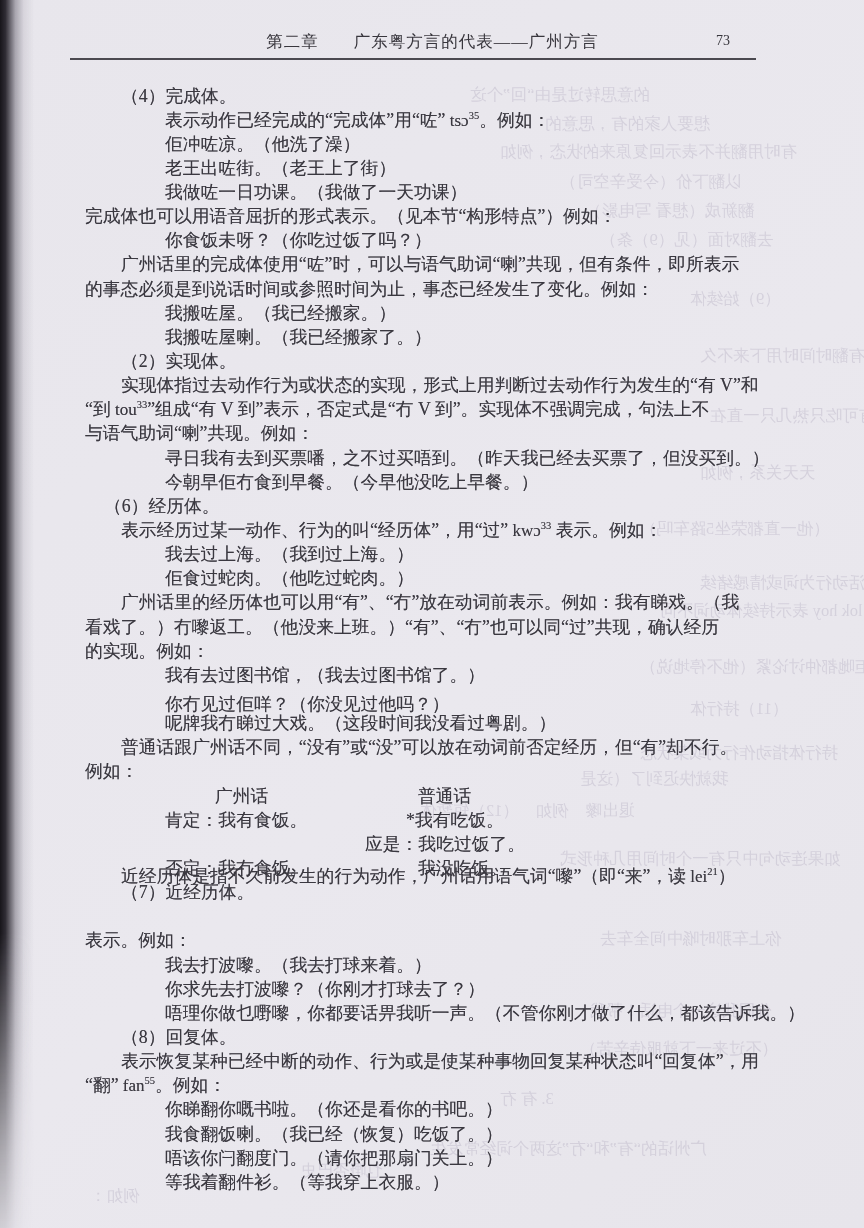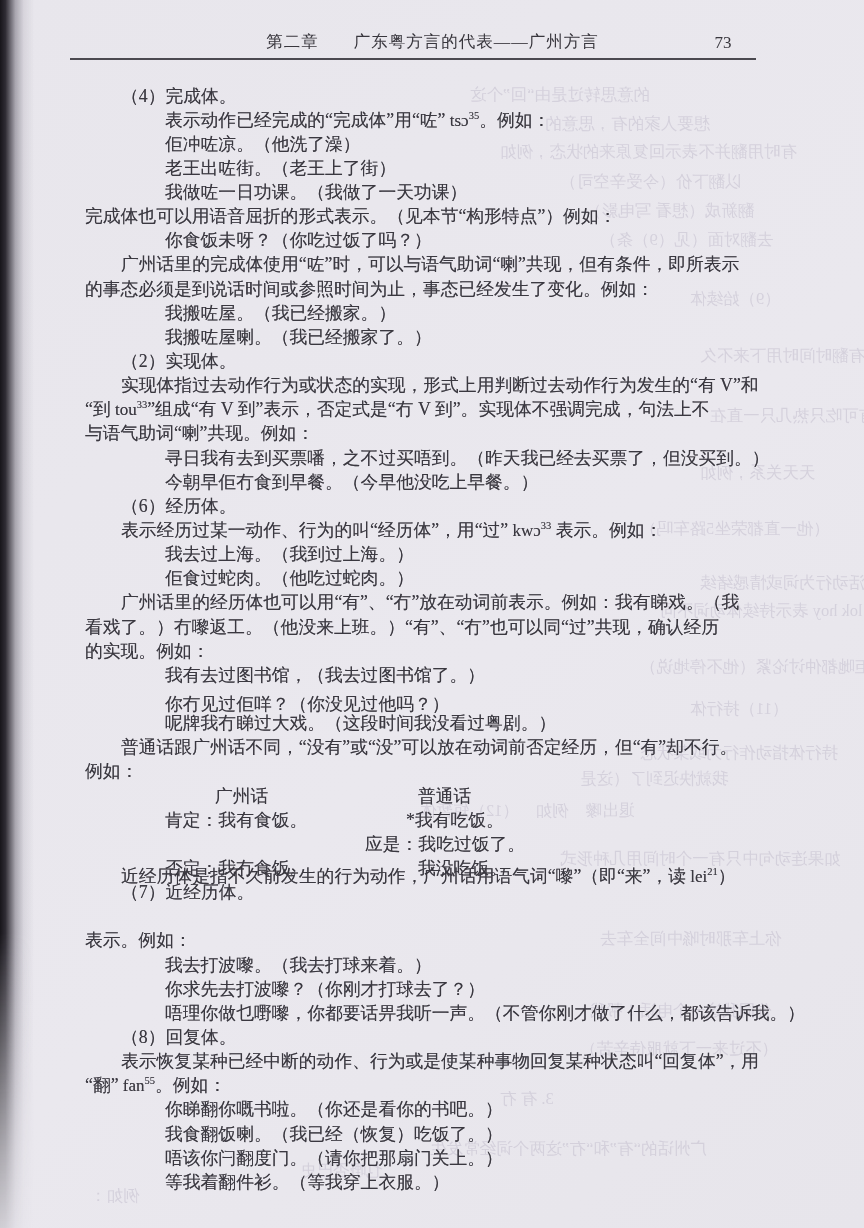--- a/index.html
+++ b/index.html
@@ -14,21 +14,21 @@
     background:linear-gradient(90deg,#17151a 0%,#2f2c34 16%,rgba(90,86,99,.45) 45%,rgba(140,136,150,.18) 70%,rgba(140,136,150,0) 100%);
     -webkit-mask-image:linear-gradient(180deg,#000 0%,#000 76%,rgba(0,0,0,.3) 94%,rgba(0,0,0,.12) 100%);
     mask-image:linear-gradient(180deg,#000 0%,#000 76%,rgba(0,0,0,.3) 94%,rgba(0,0,0,.12) 100%);
   }
   .header-title{
     position:absolute;left:85px;width:695px;top:31px;text-align:center;
     font-size:16.5px;letter-spacing:1px;color:#38363d;white-space:pre;
   }
   .page-number{
     position:absolute;left:700px;width:46px;top:33px;text-align:center;
-    font-size:17px;color:#38363d;
+    font-size:14px;color:#38363d;
   }
   .header-rule{
     position:absolute;left:70px;top:58px;width:686px;height:2px;background:#4b4950;
   }
   .body-text{position:absolute;left:0;top:0;width:100%;height:100%;}
   .tl{position:absolute;left:0;width:100%;height:24px;}
   .tpart{
     position:absolute;top:0;white-space:pre;font-size:17.8px;line-height:24px;
     letter-spacing:0;text-shadow:0 0 .5px rgba(58,56,64,.55);
   }
@@ -125,21 +125,21 @@
       <div class="tl" style="top: 421.46px;">
         <span class="tpart" style="left: 85px;">与语气助词“喇”共现。例如：</span>
       </div>
       <div class="tl" style="top: 445.6px;">
         <span class="tpart" style="left: 165px;">寻日我有去到买票噃，之不过买唔到。（昨天我已经去买票了，但没买到。）</span>
       </div>
       <div class="tl" style="top: 469.74px;">
         <span class="tpart" style="left: 165px;">今朝早佢冇食到早餐。（今早他没吃上早餐。）</span>
       </div>
       <div class="tl" style="top: 493.88px;">
-        <span class="tpart" style="left: 121px;">（6）经历体。</span>
+        <span class="tpart" style="left: 104px;">（6）经历体。</span>
       </div>
       <div class="tl" style="top: 518.02px;">
         <span class="tpart" style="left: 121px;">表示经历过某一动作、行为的叫“经历体”，用“过”<span class="lat"> kwɔ</span><sup class="sup">33</sup> 表示。例如：</span>
       </div>
       <div class="tl" style="top: 542.16px;">
         <span class="tpart" style="left: 165px;">我去过上海。（我到过上海。）</span>
       </div>
       <div class="tl" style="top: 566.3px;">
         <span class="tpart" style="left: 165px;">佢食过蛇肉。（他吃过蛇肉。）</span>
       </div>

